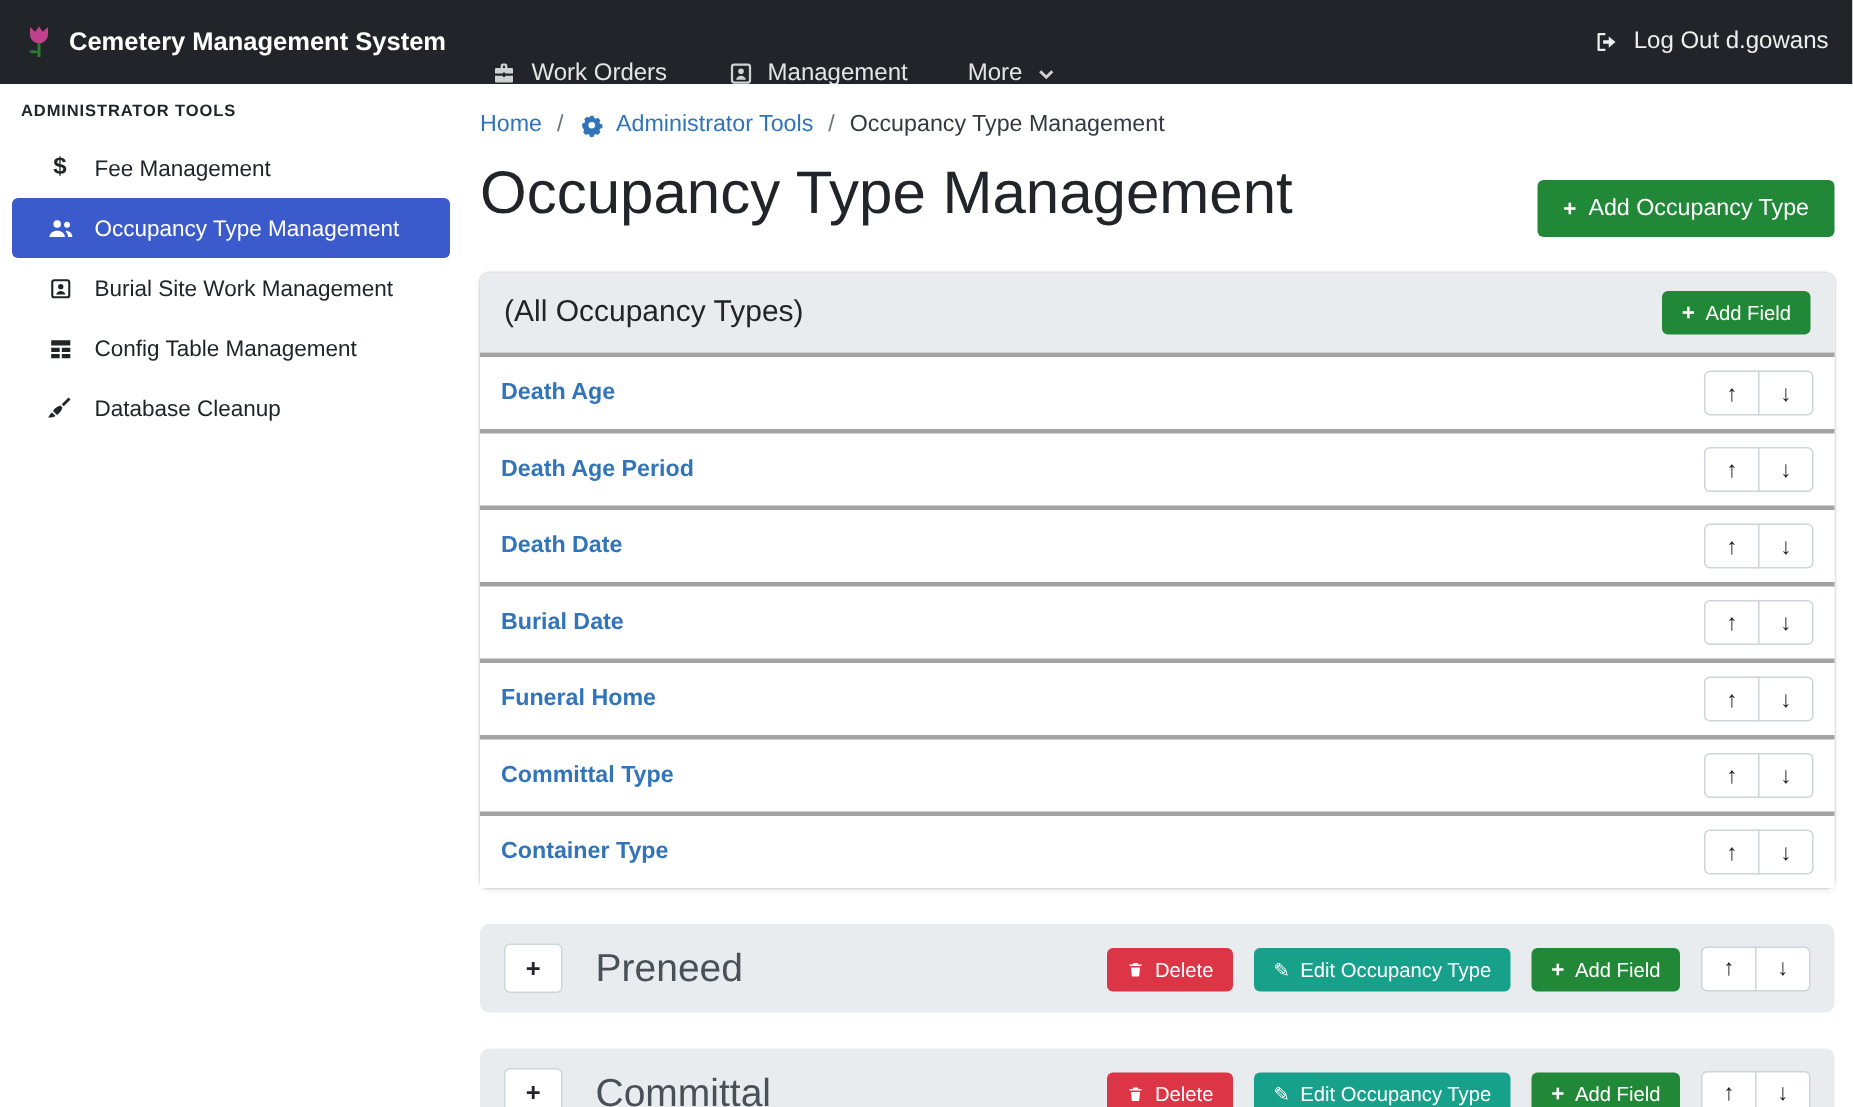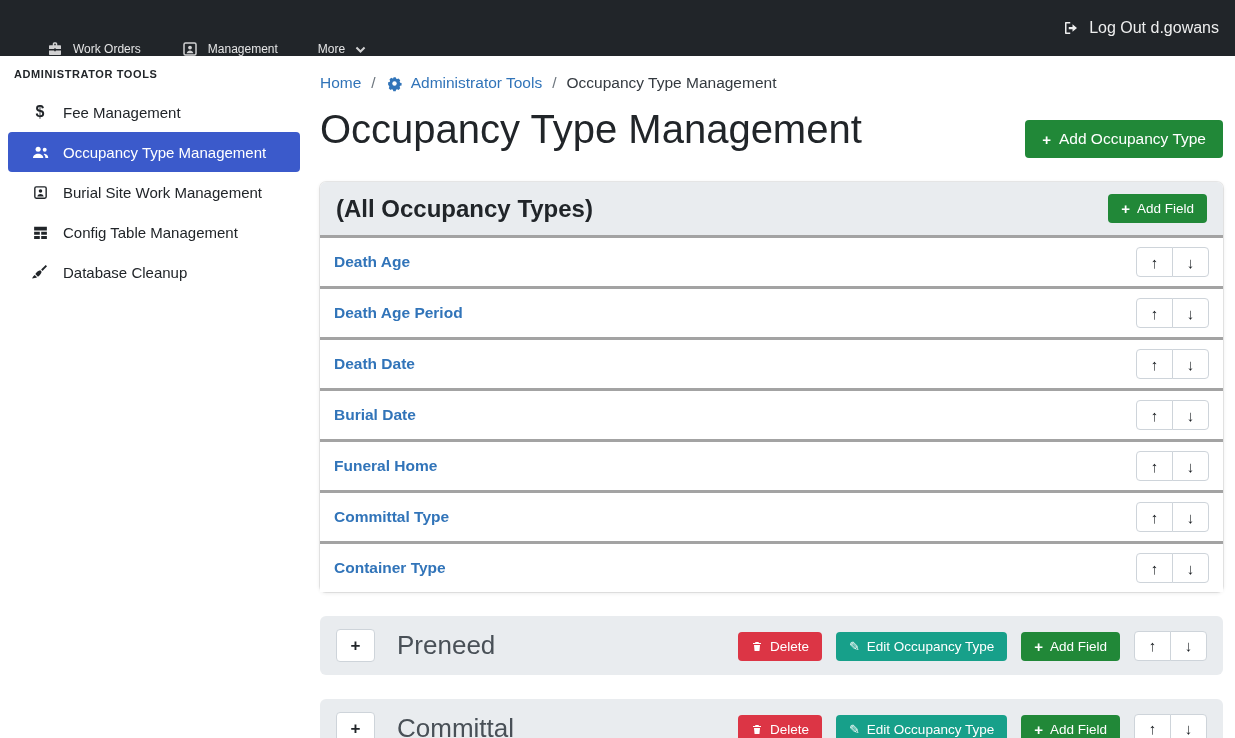--- a/index.html
+++ b/index.html
@@ -12,21 +12,21 @@
   a { text-decoration:none; }
   button { font-family:inherit; cursor:pointer; }
 
   
   .navbar {
     height:56px; background:#212529; color:#fff;
     display:flex; align-items:center; padding:0 16px;
   }
   .brand { display:flex; align-items:center; gap:10px; font-weight:700; font-size:17px; color:#fff; cursor:pointer; }
   .nav-links { display:flex; align-items:center; gap:40px; margin-left:30px; }
-  .nav-link { color:rgba(255,255,255,.88); display:flex; align-items:center; gap:9px; font-size:12px; cursor:pointer;margin-top:42px; }
+  .nav-link { color:rgba(255,255,255,.88); display:flex; align-items:center; gap:9px; font-size:16px; cursor:pointer;margin-top:42px; }
   .nav-link svg { opacity:.9; }
   .logout { margin-left:auto; color:rgba(255,255,255,.92); display:flex; align-items:center; gap:9px; font-size:16px; cursor:pointer; }
 
   
   .layout { display:flex; }
   .sidebar { width:308px; flex:none; padding-top:12px; }
   .sidebar-heading {
     font-size:11px; font-weight:700; letter-spacing:.6px; text-transform:uppercase;
     color:#212529; padding:0 14px 12px 14px;
   }
@@ -61,21 +61,21 @@
   .pencil-glyph { font-size:13px; line-height:1; }
 
   
   .card { margin-top:24px; border-radius:6px; background:#fff;
           box-shadow:0 0 0 1px rgba(0,0,0,.08), 0 1px 4px rgba(0,0,0,.10); }
   .card-header {
     background:#e9ecef; border-radius:6px 6px 0 0;
     display:flex; align-items:center; justify-content:space-between;
     padding:12px 16px;
   }
-  .card-title { font-size:24px; font-weight:700; }
+  .card-title { font-size:20px; font-weight:400; }
   .field-row {
     display:flex; align-items:center; justify-content:space-between;
     padding:9px 14px; border-top:3px solid #a3a3a3; background:#fff;
   }
   .field-link { color:#3174b9; font-weight:700; font-size:15.5px; cursor:pointer; }
 
   .arrow-group { display:inline-flex; }
   .arrow-btn {
     width:37px; height:30px; background:#fff; border:1px solid #ced4da;
     color:#212529; font-size:15px; display:flex; align-items:center; justify-content:center;
@@ -95,20 +95,30 @@
   }
   .section-title { font-size:26px; font-weight:500; color:#495057; margin-left:10px; flex:1; }
   .section-actions { display:flex; align-items:flex-end; gap:14px; }
 
   svg { display:block; }
 </style>
 </head>
 <body>
 
 <header class="navbar">
+  <div class="brand">
+    <span>
+      <svg width="20" height="24" viewBox="0 0 20 24">
+        <path d="M4 2v5a6 6 0 0 0 12 0V2l-3.4 3.2L10 1.6 7.4 5.2 4 2z" fill="#c2418f"></path>
+        <path d="M10 13v9" stroke="#2e7d32" stroke-width="2" fill="none"></path>
+        <path d="M10 19c-2.5-2-5-2-7-0.5 2.5 1 4.5 1.5 7 0.5z" fill="#2e7d32"></path>
+      </svg>
+    </span>
+    <span>Cemetery Management System</span>
+  </div>
 
   <nav class="nav-links">
     <a class="nav-link">
       <span>
         <svg width="18" height="18" viewBox="0 0 24 24" fill="currentColor">
           <path d="M9 7V5a2 2 0 0 1 2-2h2a2 2 0 0 1 2 2v2h4a1 1 0 0 1 1 1v4h-7v-1h-2v1H4V8a1 1 0 0 1 1-1h4zm2 0h2V5h-2v2zM4 14h7v1h2v-1h7v5a1 1 0 0 1-1 1H5a1 1 0 0 1-1-1v-5z"></path>
         </svg>
       </span>
       <span>Work Orders</span>
     </a>

